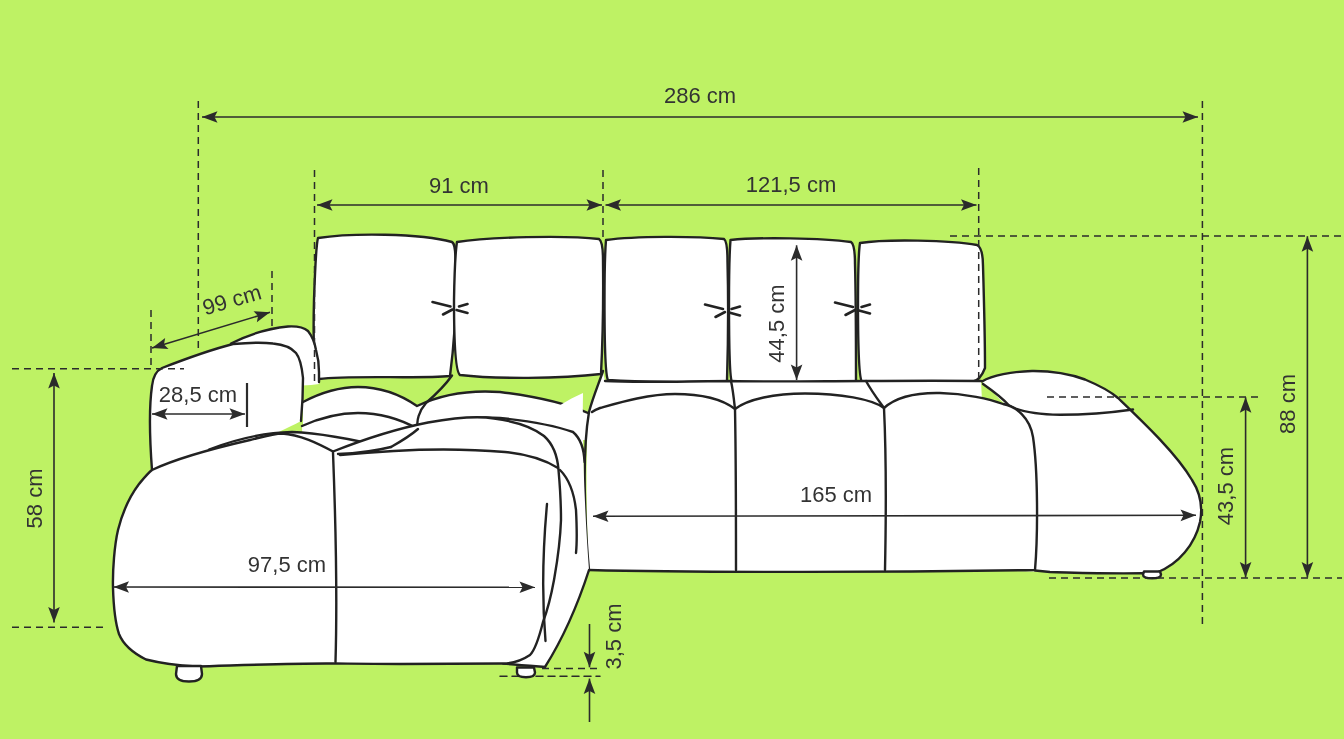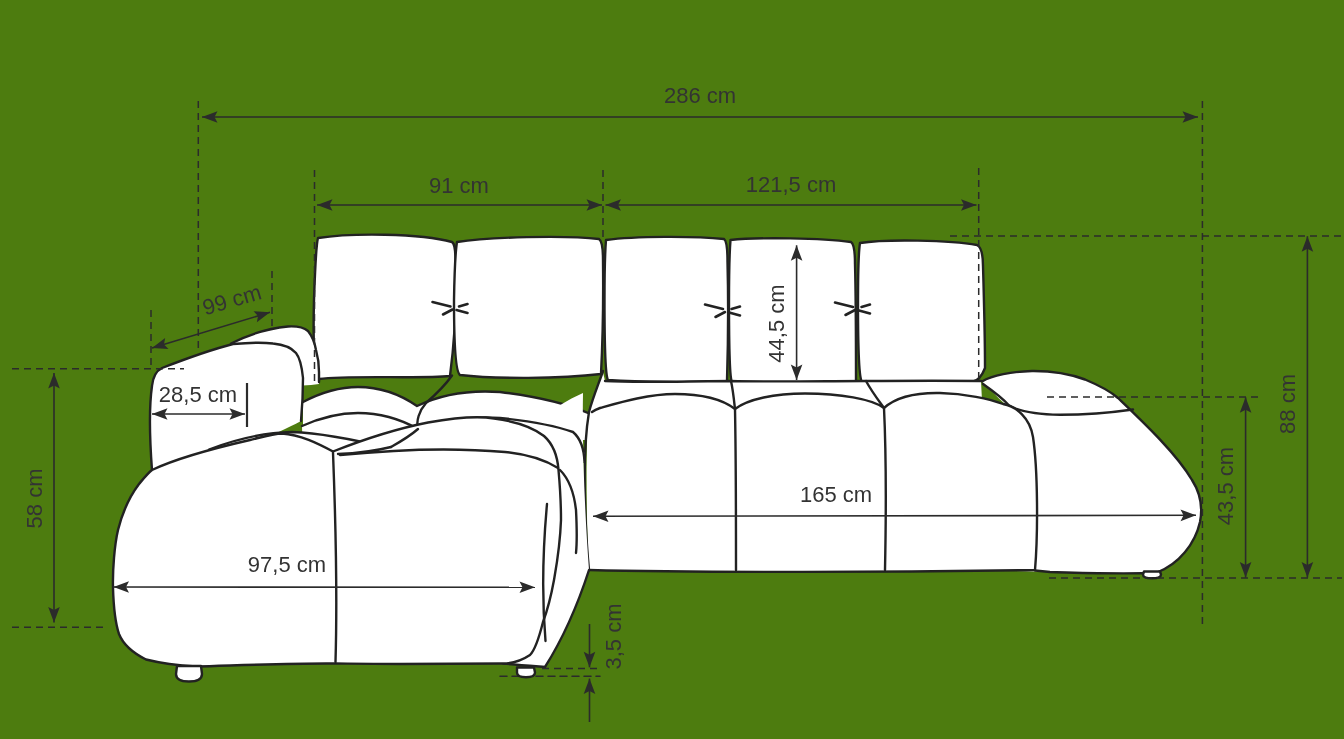--- a/index.html
+++ b/index.html
@@ -1,16 +1,16 @@
 <!DOCTYPE html>
 <html><head>
 <meta charset="utf-8">
 <style>
   html,body{margin:0;padding:0;background:#ffffff;}
-  .wrap{width:1344px;height:739px;position:relative;overflow:hidden;background:#4d7c0f;}
+  .wrap{width:1344px;height:739px;position:relative;overflow:hidden;background:#bef264;}
   svg{display:block;}
   text{font-family:"Liberation Sans",sans-serif;fill:#333333;}
 </style>
 </head>
 <body>
 <div class="wrap">
 <svg width="1344" height="739" viewBox="0 0 1344 739" xmlns="http://www.w3.org/2000/svg">
 <defs>
 <marker id="as" markerWidth="18" markerHeight="13" refX="0.5" refY="6.5" orient="auto" markerUnits="userSpaceOnUse">
   <path d="M0.5,6.5 L16,0.7 L13,6.5 L16,12.3 Z" fill="#2b2b2b"></path>

